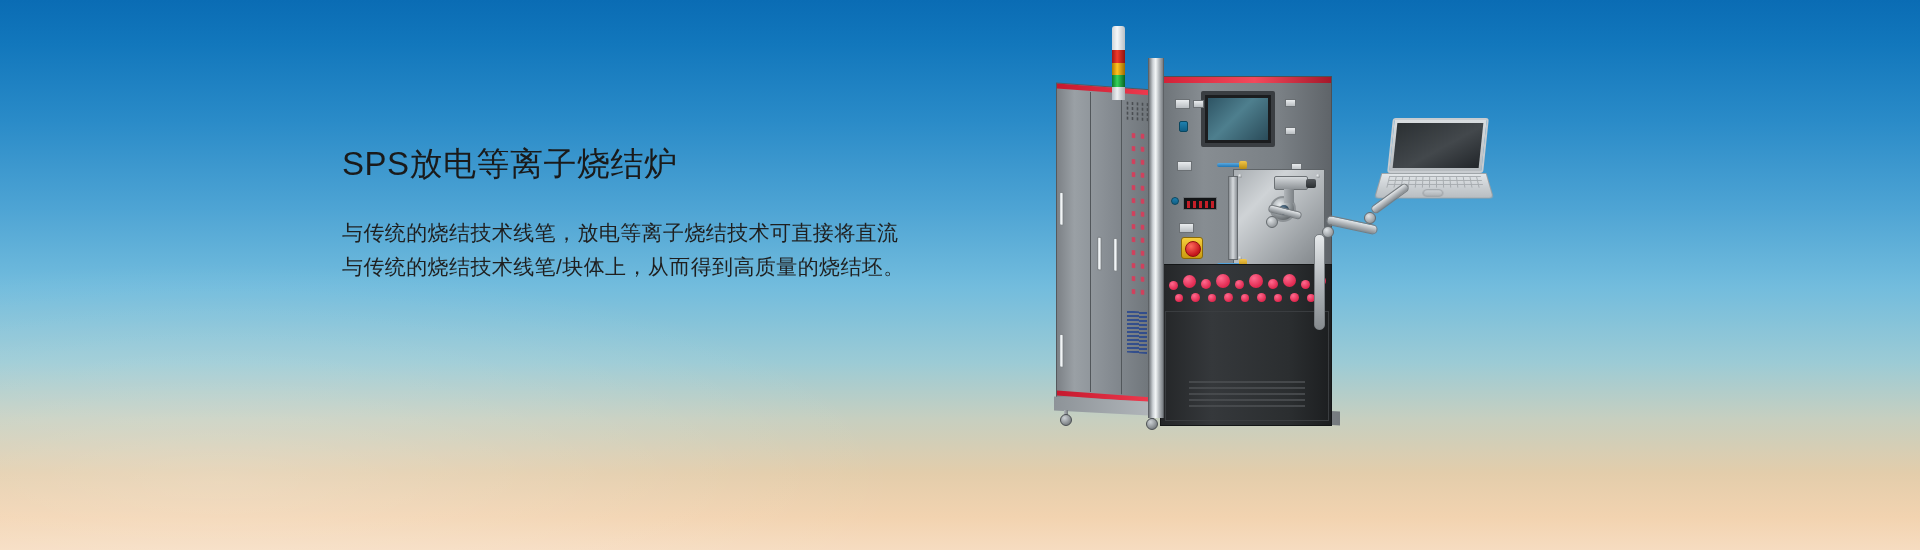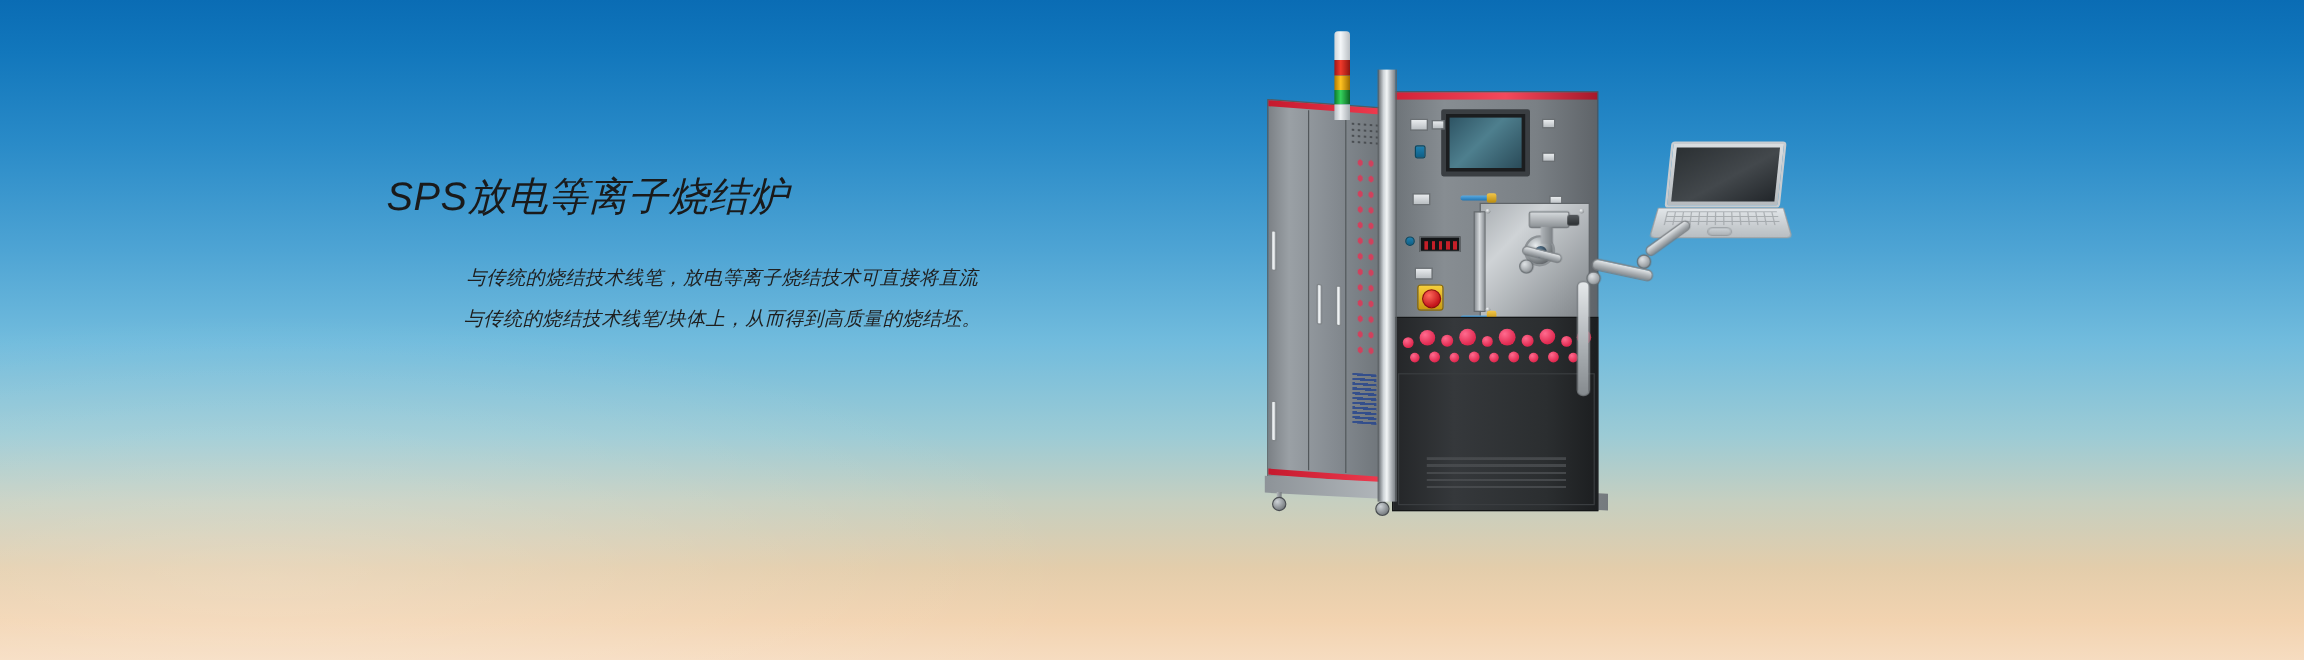--- a/index.html
+++ b/index.html
@@ -27,29 +27,29 @@
         #f6dcc0 100%);
   }
   
   .bloom{
     position:absolute; left:-200px; top:230px; width:1200px; height:420px;
     background:radial-gradient(ellipse at 35% 60%, rgba(255,255,255,.20), rgba(255,255,255,0) 62%);
     pointer-events:none;
   }
 
   
-  .copy{ position:absolute; left:322px; top:143px; width:560px;font-style:italic; }
+  .copy{ position:absolute; left:342px; top:143px; width:560px; }
   .headline{
     font-size:33px; line-height:1.25; color:#1a1a1a; font-weight:400;
     letter-spacing:.5px; white-space:nowrap;
   }
   .desc{ margin-top:32px; }
   .desc .line{
-    font-size:16px; line-height:34px; color:#1f1f1f;
-    letter-spacing:.4px; white-space:nowrap;text-align:center;
+    font-size:21px; line-height:34px; color:#1f1f1f;
+    letter-spacing:.4px; white-space:nowrap;
   }
 
   
   .machine{ position:absolute; left:1020px; top:18px; width:640px; height:420px; }
 
   
   .tower{ position:absolute; left:92px; top:8px; width:13px; height:74px; z-index:6;}
   .tower .seg{ width:100%; }
   .t-white{ height:24px; background:linear-gradient(to right,#cfd4d8,#f4f7f9 40%,#b9bfc4); border-radius:3px 3px 0 0;}
   .t-red{ height:13px; background:linear-gradient(to right,#a01717,#f03a2a 40%,#8d1410); }

